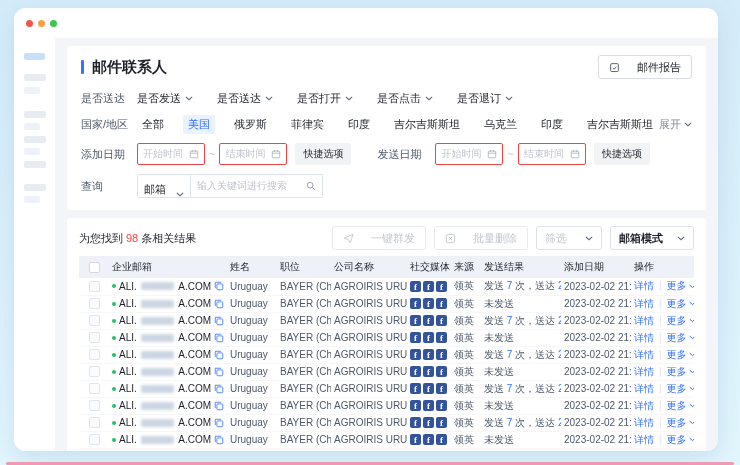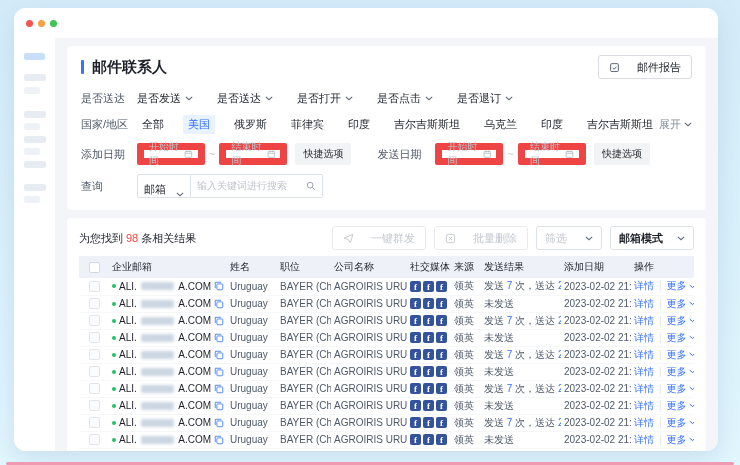--- a/index.html
+++ b/index.html
@@ -54,21 +54,21 @@
   .frow { display: flex; align-items: center; margin-top: 9px; font-size: 11px; position: relative; }
   .flabel { width: 56px; flex: none; color: #4e5969; }
   .fitems { display: flex; align-items: center; flex: 1; }
   .fitem { display: inline-flex; align-items: center; gap: 4px; color: #1d2129; font-weight: 500; margin-right: 24px; cursor: pointer; }
   .chev { color: #5f6b7a; flex:none; }
   .region { margin-right: 14px; color: #1d2129; padding: 2px 5px; border-radius: 2px; cursor: pointer; white-space: nowrap; }
   .region.selected { background: #e8f3ff; color: #3370ff; }
   .expand { margin-left: auto; color: #86909c; display: inline-flex; gap: 3px; align-items: center; cursor: pointer; flex:none; }
 
   .dinput { display: flex; align-items: center; justify-content: space-between; width: 68px; height: 22px;
-            border: 7px solid #ef4444; border-radius: 2px; padding: 0 5px; color: #c0c4cc; font-size: 10px; background: #fff; }
+            border: 1px solid #ef4444; border-radius: 2px; padding: 0 5px; color: #c0c4cc; font-size: 10px; background: #fff; }
   .cal { color: #aab2bf; }
   .rsep { color: #c0c4cc; margin: 0 4px; }
   .quick { height: 22px; padding: 0 8px; background: #f2f3f5; border: none; border-radius: 2px; font-size: 10px; color: #1d2129; margin-left: 8px; cursor: pointer; }
   .flabel2 { color: #4e5969; margin: 0 14px 0 26px; }
 
   .qselect { display: flex; align-items: flex-end; justify-content: space-between; width: 54px; height: 24px;
              border: 1px solid #dde1e8; border-radius: 2px 0 0 2px; padding: 0 6px; font-size: 11px; font-weight:500; color: #1d2129; background: #fff; cursor: pointer; }
   .qinput { display: flex; align-items: center; justify-content: space-between; width: 132px; height: 24px;
             border: 1px solid #dde1e8; border-left: none; border-radius: 0 2px 2px 0; padding: 0 6px; color: #c0c4cc; font-size: 10px; }
   .mag { color: #868e9c; }

